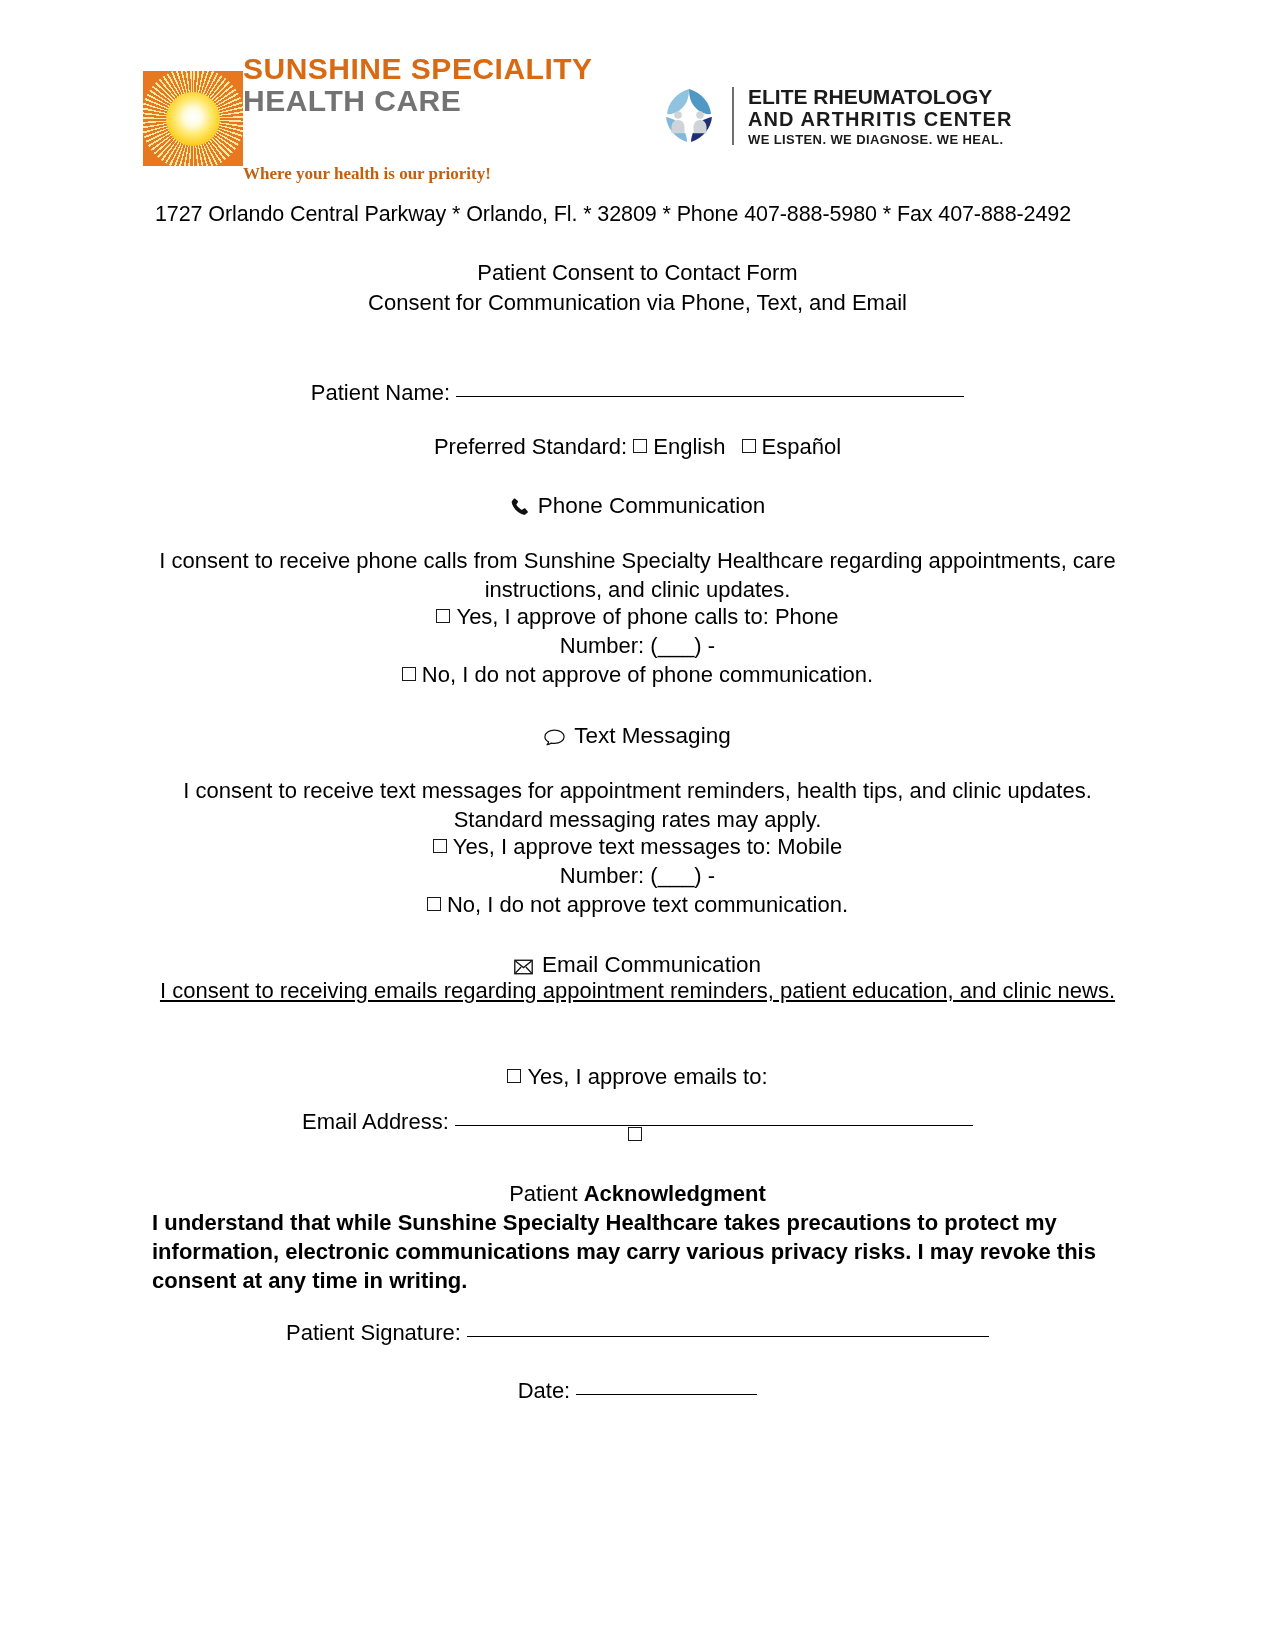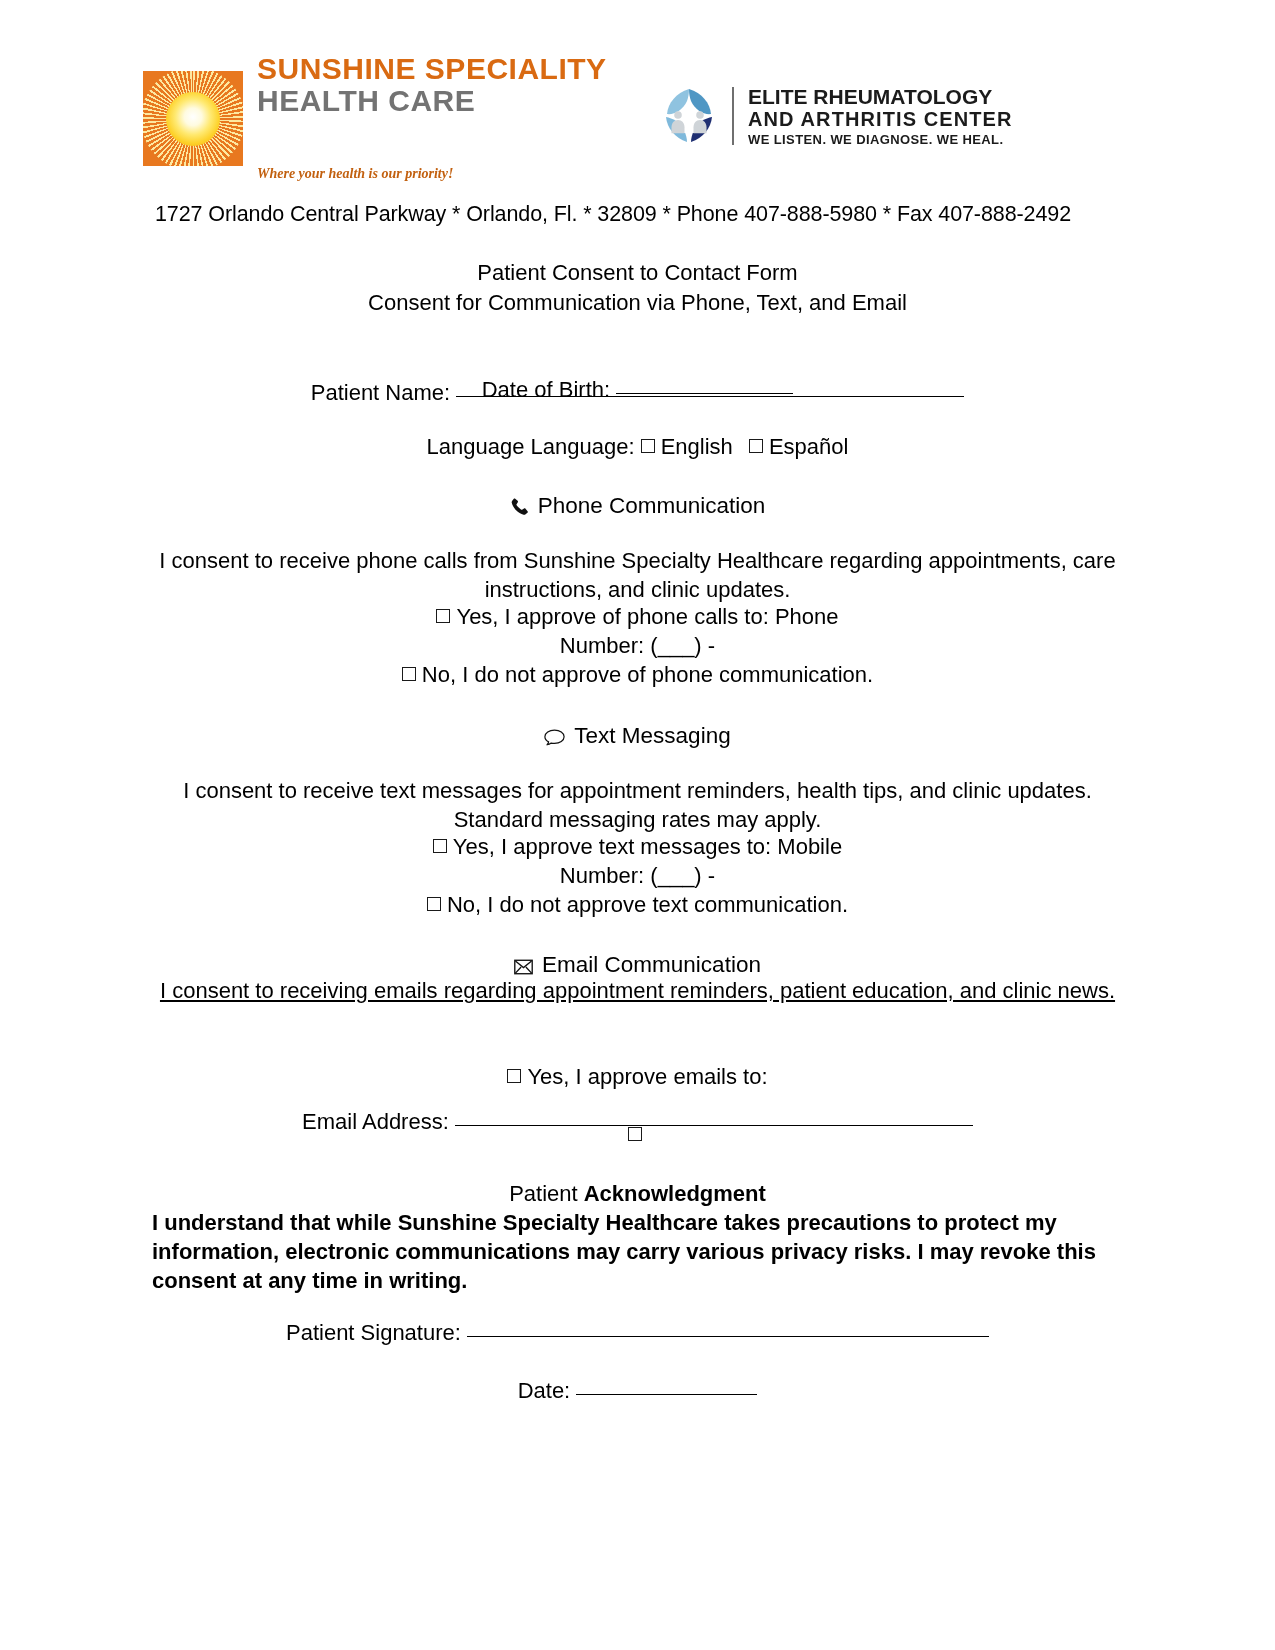--- a/index.html
+++ b/index.html
@@ -75,40 +75,38 @@
     border-radius: 50%;
     background: radial-gradient(circle at 50% 46%,
       #ffffff 0%,
       #fffbe0 22%,
       #ffe970 45%,
       #fdd22b 66%,
       #f7b512 84%,
       rgba(240,150,20,0.35) 100%);
   }
   .sunshine-text {
-    padding-left: 14px;
     display: flex;
     flex-direction: column;
     justify-content: center;
   }
   .sunshine-name {
     font-family: "Liberation Sans", sans-serif;
     font-weight: bold;
     font-size: 30px;
     line-height: 32px;
     letter-spacing: 0.5px;
     color: #d96a12;
     white-space: nowrap;
   }
   .sunshine-name .l2 { color: #737373; }
   .sunshine-tag {
     font-family: "Liberation Serif", serif;
-    font-style: italic;
     font-weight: bold;
-    font-size: 14px;
+    font-size: 17px;
     line-height: 22px;
     color: #c2600f;
     white-space: nowrap;
     padding-top: 2px;
     margin-top: 44px;
   }
 
   
   .elite-logo {
     position: absolute;
@@ -263,27 +261,23 @@
 
   <div class="address">1727 Orlando Central Parkway * Orlando, Fl. * 32809 * Phone 407-888-5980 * Fax 407-888-2492</div>
 
   <div class="block" style="top:258px;">Patient Consent to Contact Form</div>
   <div class="block" style="top:288px;">Consent for Communication via Phone, Text, and Email</div>
 
   <div class="block" style="top:346px;margin-top:32px;">
     <span>Patient Name:</span>
     <span class="line-fill" style="width:508px;"></span>
   </div>
-  <div class="block" style="top:375px;">
-    <span>Date of Birth:</span>
-    <span class="line-fill" style="width:177px;"></span>
-  </div>
 
   <div class="block" style="top:432px;">
-    <span>Language Language:</span>
+    <span>Preferred Standard:</span>
     <span class="cb"></span><span>English</span>
     <span class="cb" style="margin-left:10px;"></span><span>Español</span>
   </div>
 
   <div class="block sect-head" style="top:491px;">
     <span class="ico">
       <svg class="phone-ico" viewBox="0 0 24 24" aria-hidden="true">
         <path fill="#111111" d="M6.6 2.3c-.6-.5-1.5-.4-2 .2L2.8 4.8c-.6.7-.8 1.6-.6 2.5 .9 3.5 2.8 6.8 5.5 9.5 2.7 2.7 6 4.6 9.5 5.5 .9.2 1.8 0 2.5-.6l2.3-1.8c.6-.5.7-1.4.2-2l-2.6-3.2c-.5-.6-1.3-.7-1.9-.3l-2.5 1.6c-.4.3-.9.2-1.3-.1-1-.8-2-1.7-2.9-2.6-.9-.9-1.8-1.9-2.6-2.9-.3-.4-.4-.9-.1-1.3l1.6-2.5c.4-.6.3-1.4-.3-1.9L6.6 2.3z"></path>
       </svg>
     </span><span>Phone Communication</span>

